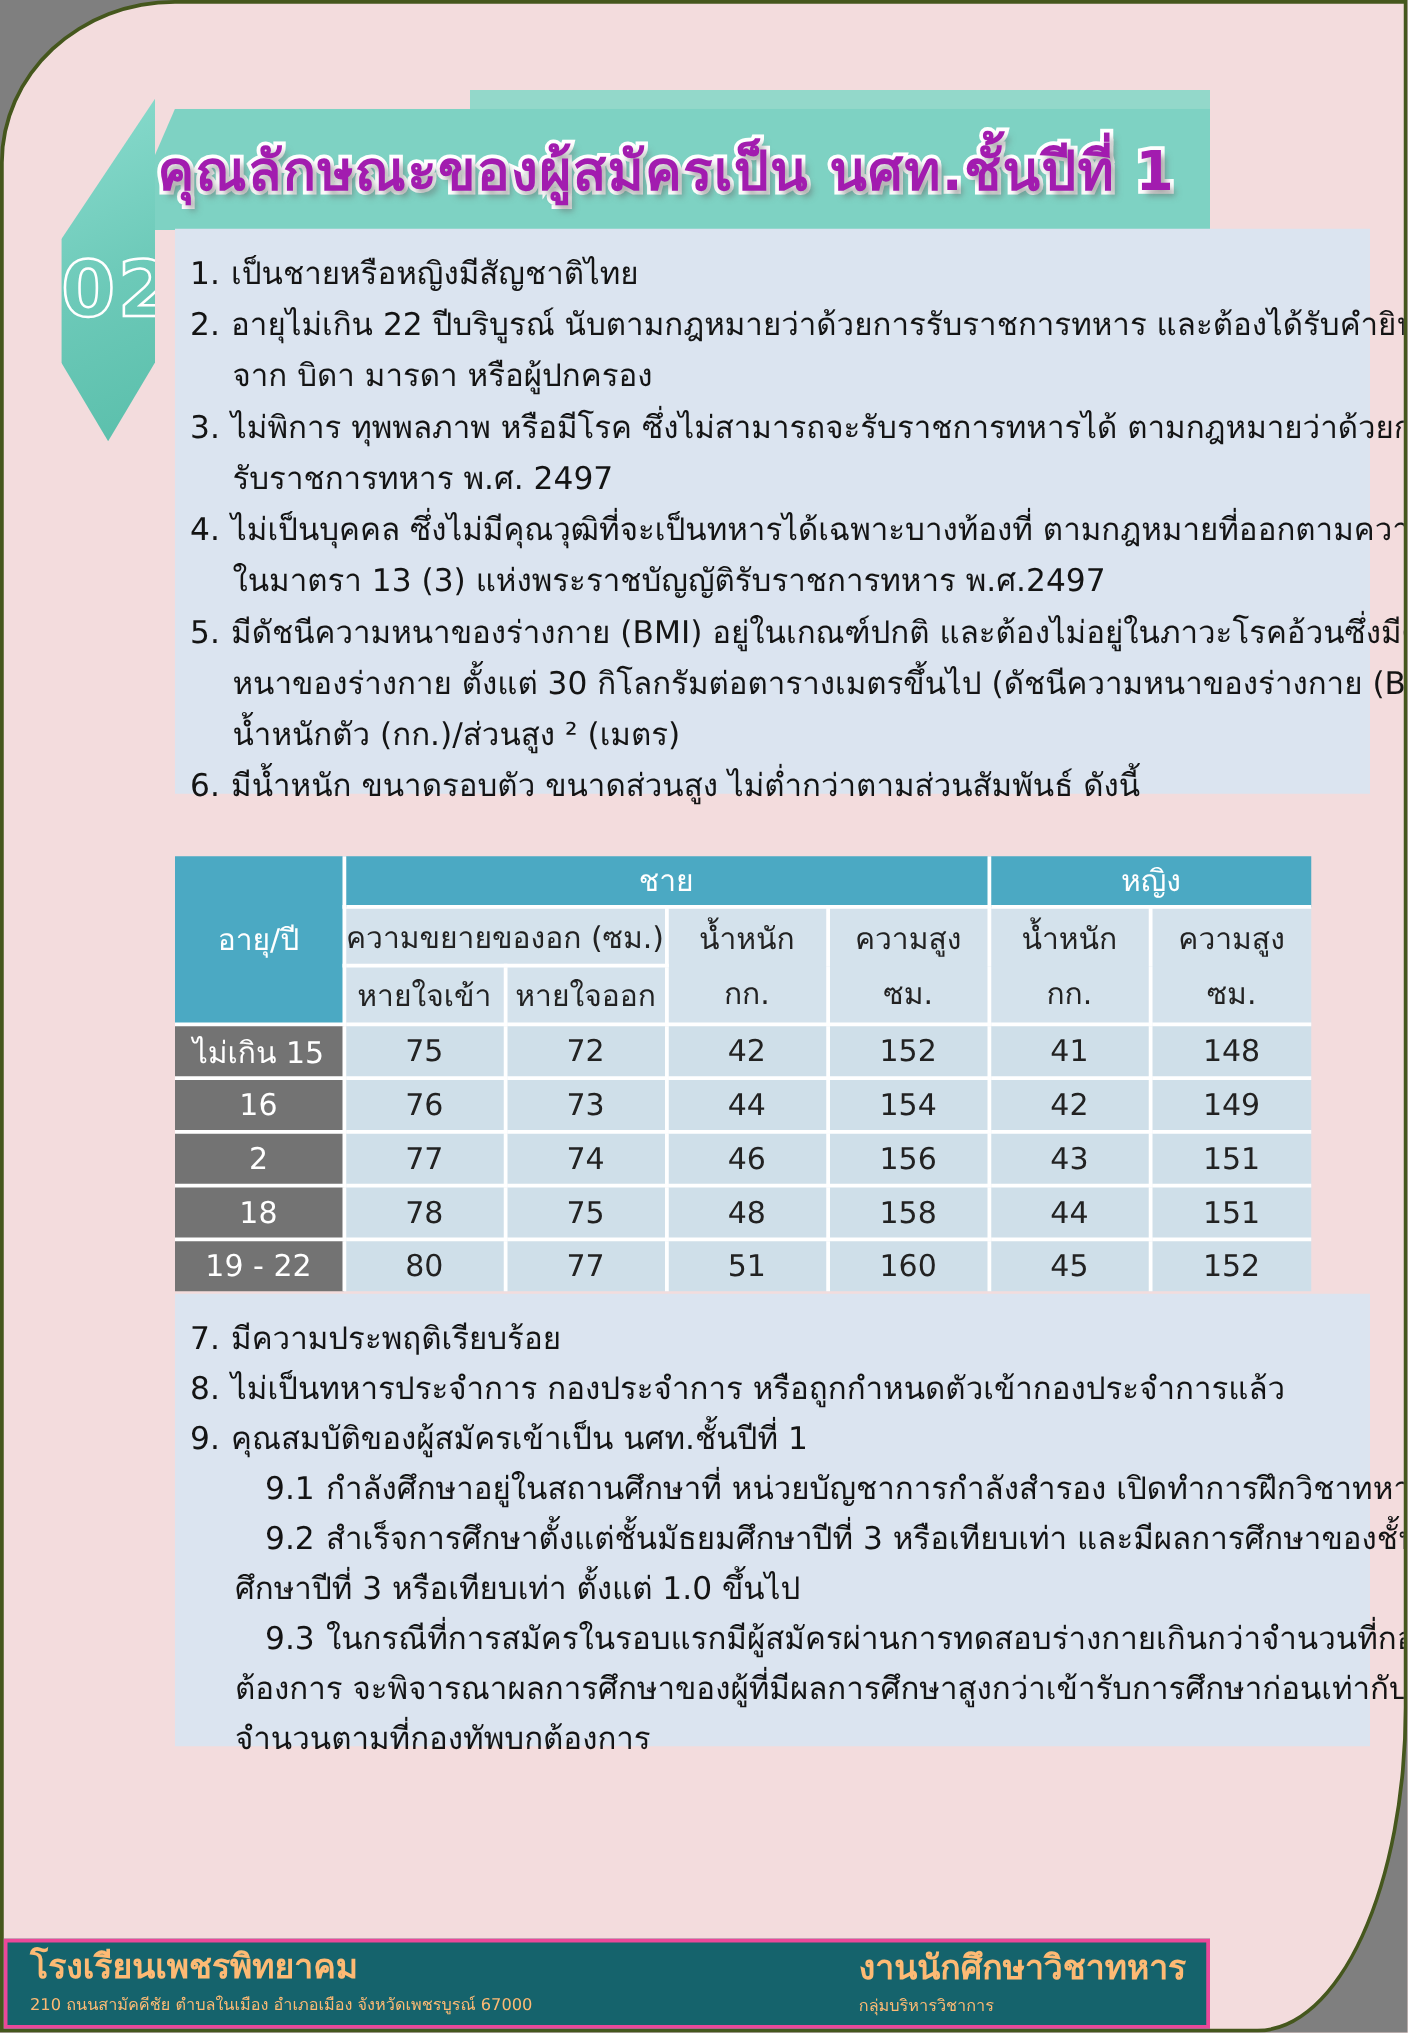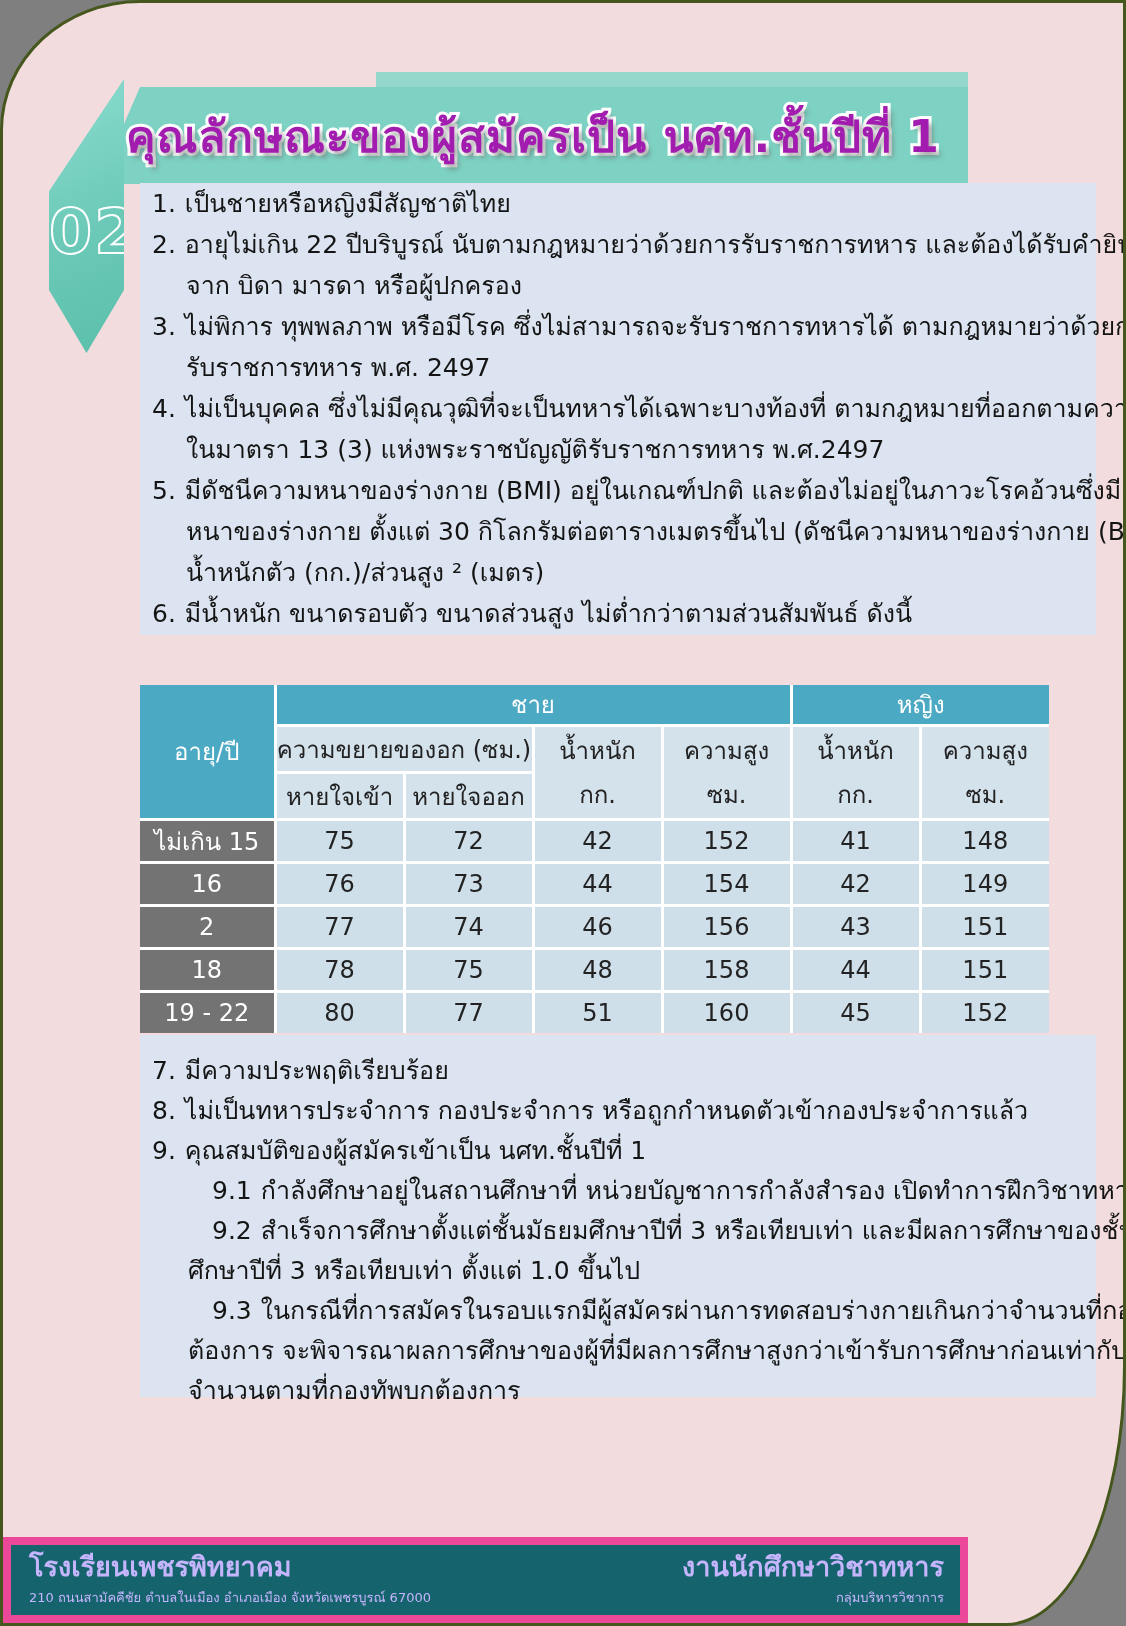--- a/index.html
+++ b/index.html
@@ -50,21 +50,21 @@
     -webkit-text-stroke:2px #ffffff;
   }
   
   .panel{
     position:absolute;left:137px;width:956px;
     background:#dbe4f0;
     color:#141414;
     font-size:25px;
     box-sizing:border-box;
   }
-  .panel1{top:180px;height:452px;line-height:41px;}
+  .panel1{top:180px;height:452px;padding-top:15px;line-height:41px;}
   .panel2{top:1032px;height:362px;padding-top:16px;line-height:40px;}
   .ln{white-space:nowrap;}
   .ln.first{padding-left:12px;}
   .ln.cont{padding-left:46px;}
   .ln.sub-first{padding-left:72px;}
   .ln.sub-cont{padding-left:48px;}
   .num{margin-right:9px;}
   
   .spec-table{
     position:absolute;left:137px;top:682px;
@@ -81,29 +81,29 @@
   .th-sub{background:#d4e2ec;}
   .td-age{background:#737373;color:#ffffff;}
   .td-data{background:#cfdfe9;}
   .tr-group th{height:38px;}
   .tr-sub1 th{height:44px;}
   .tr-sub2 th{height:44px;}
   .tr-data td{height:40px;}
   .two-line div{line-height:44px;}
   
   .footer{
-    position:absolute;left:0;bottom:0;width:965px;height:86px;
+    position:absolute;left:0;bottom:0;width:965px;height:72px;
     background:#15636c;
-    border:8px solid #ec4899;
+    border:3px solid #ec4899;
     box-sizing:border-box;
-    color:#c4b5fd;
+    color:#fdba74;
     display:flex;align-items:center;justify-content:space-between;
   }
   .footer-left{padding-left:18px;}
-  .footer-right{padding-right:16px;text-align:right;font-family:Liberation Serif, serif;}
+  .footer-right{padding-right:16px;font-family:Liberation Serif, serif;}
   .school-name,.dept-name{font-size:27px;font-weight:bold;line-height:36px;}
   .school-address,.dept-group{font-size:13px;line-height:26px;}
 </style>
 </head>
 <body>
 
 <div class="page">
 
   <div class="banner-strip"></div>
   <div class="banner">

